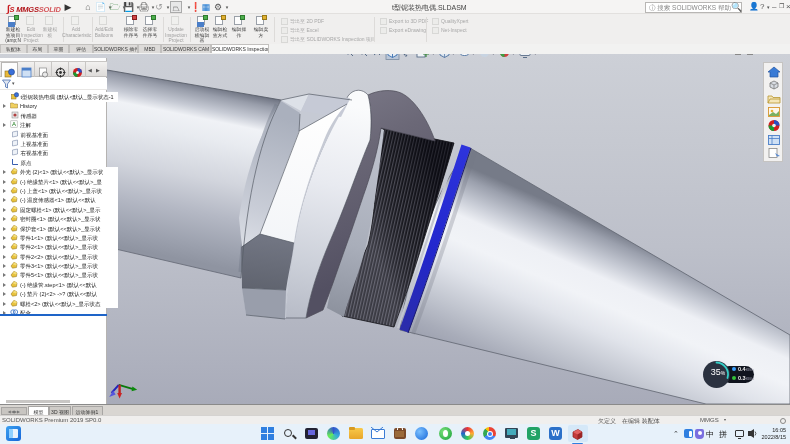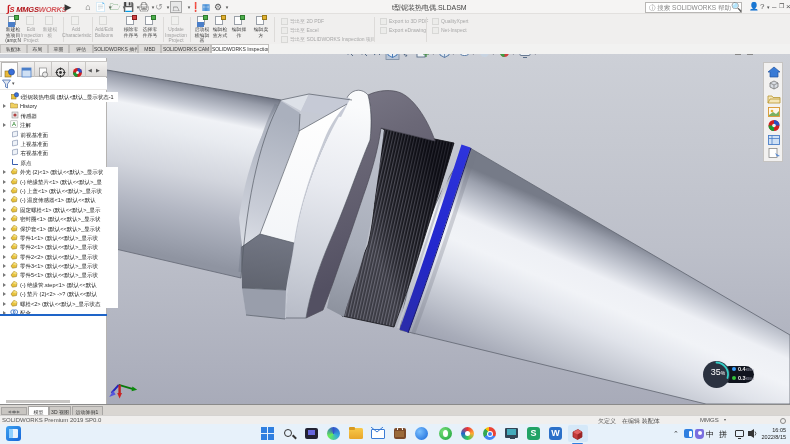--- a/index.html
+++ b/index.html
@@ -536,21 +536,21 @@
       <div style="position:absolute;left:738px;top:13.5px;width:3px;height:1px;background:#333;"></div>
       <div style="position:absolute;left:748px;top:7px;width:3px;height:5px;background:#333;"></div>
       <svg style="position:absolute;left:751px;top:5px;" width="6" height="9" viewBox="0 0 6 9">
         <path d="M0,2 L3,0 L3,9 L0,7 Z" fill="#333"></path>
         <path d="M4,2.5 A3,3 0 0 1 4,6.5" stroke="#333" fill="none" stroke-width="0.8"></path>
       </svg>
       <div style="position:absolute;left:756px;top:3px;width:30px;text-align:right;font-size:5.5px;color:#222;line-height:7px;">16:05<br>2022/8/15</div>
     </div>
 
 <div id="titlebar">
- <div id="logo"><span class="ds">∫</span>S <span style="color:#b01217;font-style:italic;">MMGS</span><span style="color:#d4575b;font-style:italic;">WORKS</span></div>
+ <div id="logo"><span class="ds">∫</span>S <span style="color:#b01217;font-style:italic;">MMGS</span><span style="color:#d4575b;font-style:italic;">SOLID</span></div>
  <span class="qicon" style="left:62px;color:#333;">▶</span>
  <span class="qicon" style="left:82px;">⌂</span>
  <span class="qicon" style="left:95px;">📄</span>
       <span class="qicon" style="left:104px;font-size:5px;">▾</span>
  <span class="qicon" style="left:109px;color:#2e7d32;">🗁</span>
       <span class="qicon" style="left:118px;font-size:5px;">▾</span>
  <span class="qicon" style="left:123px;color:#1565c0;">💾</span>
       <span class="qicon" style="left:132px;font-size:5px;">▾</span>
  <span class="qicon" style="left:138px;">🖨</span>
       <span class="qicon" style="left:147px;font-size:5px;">▾</span>

